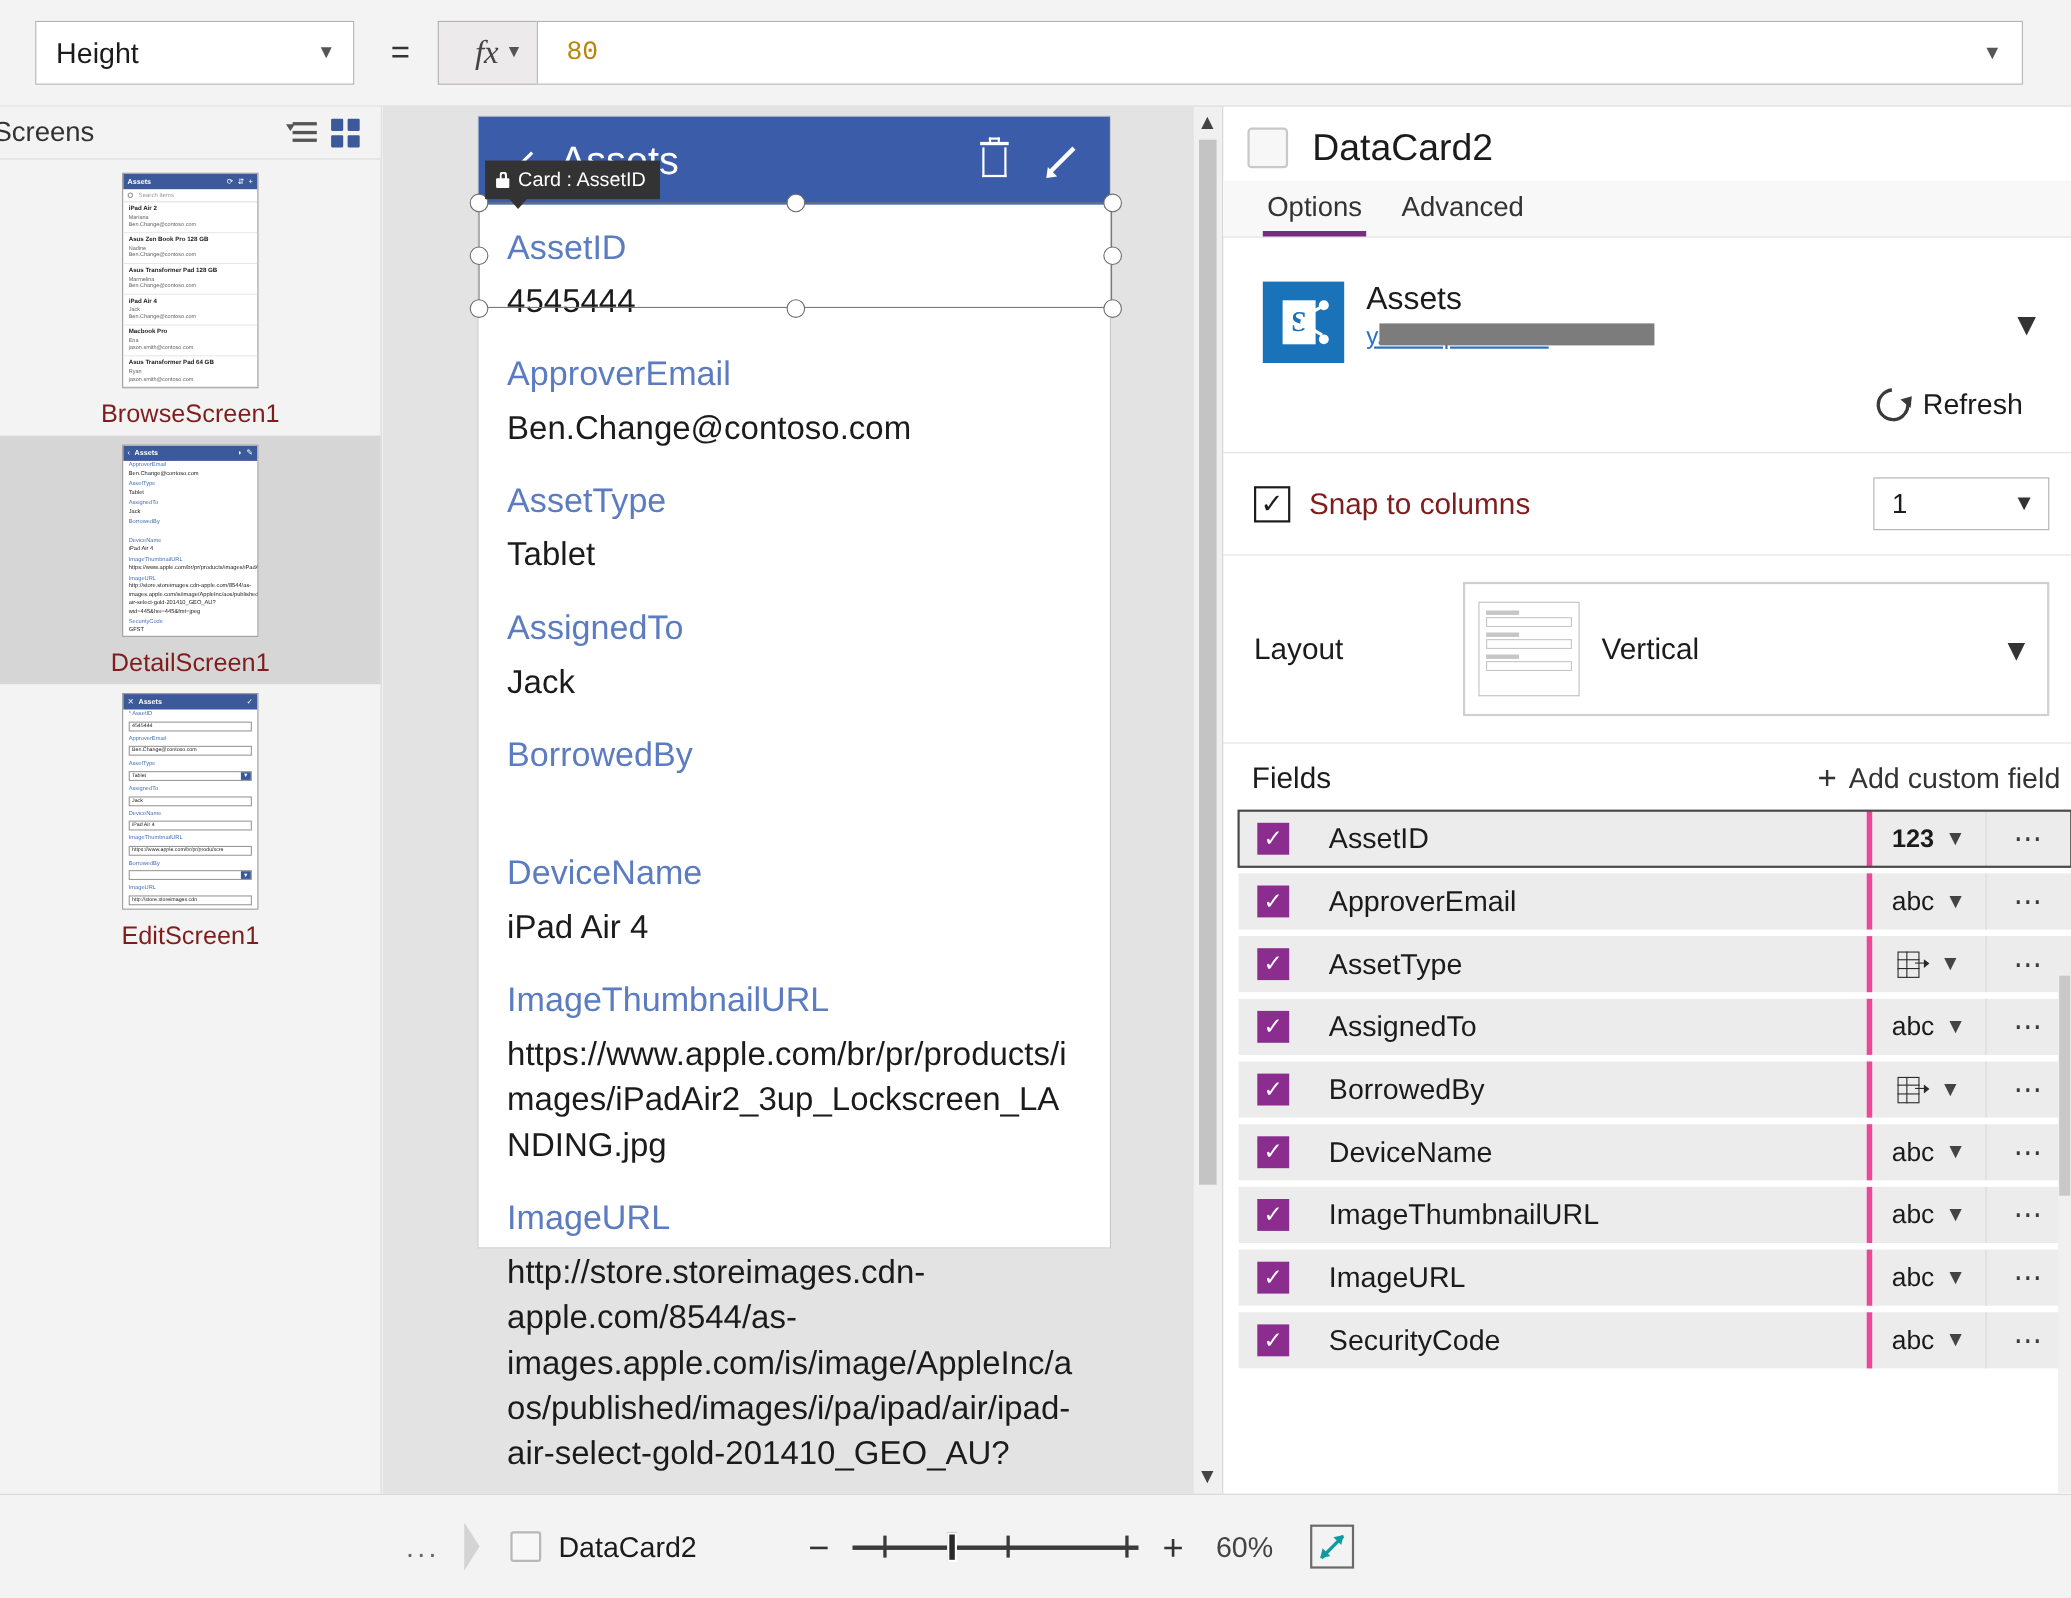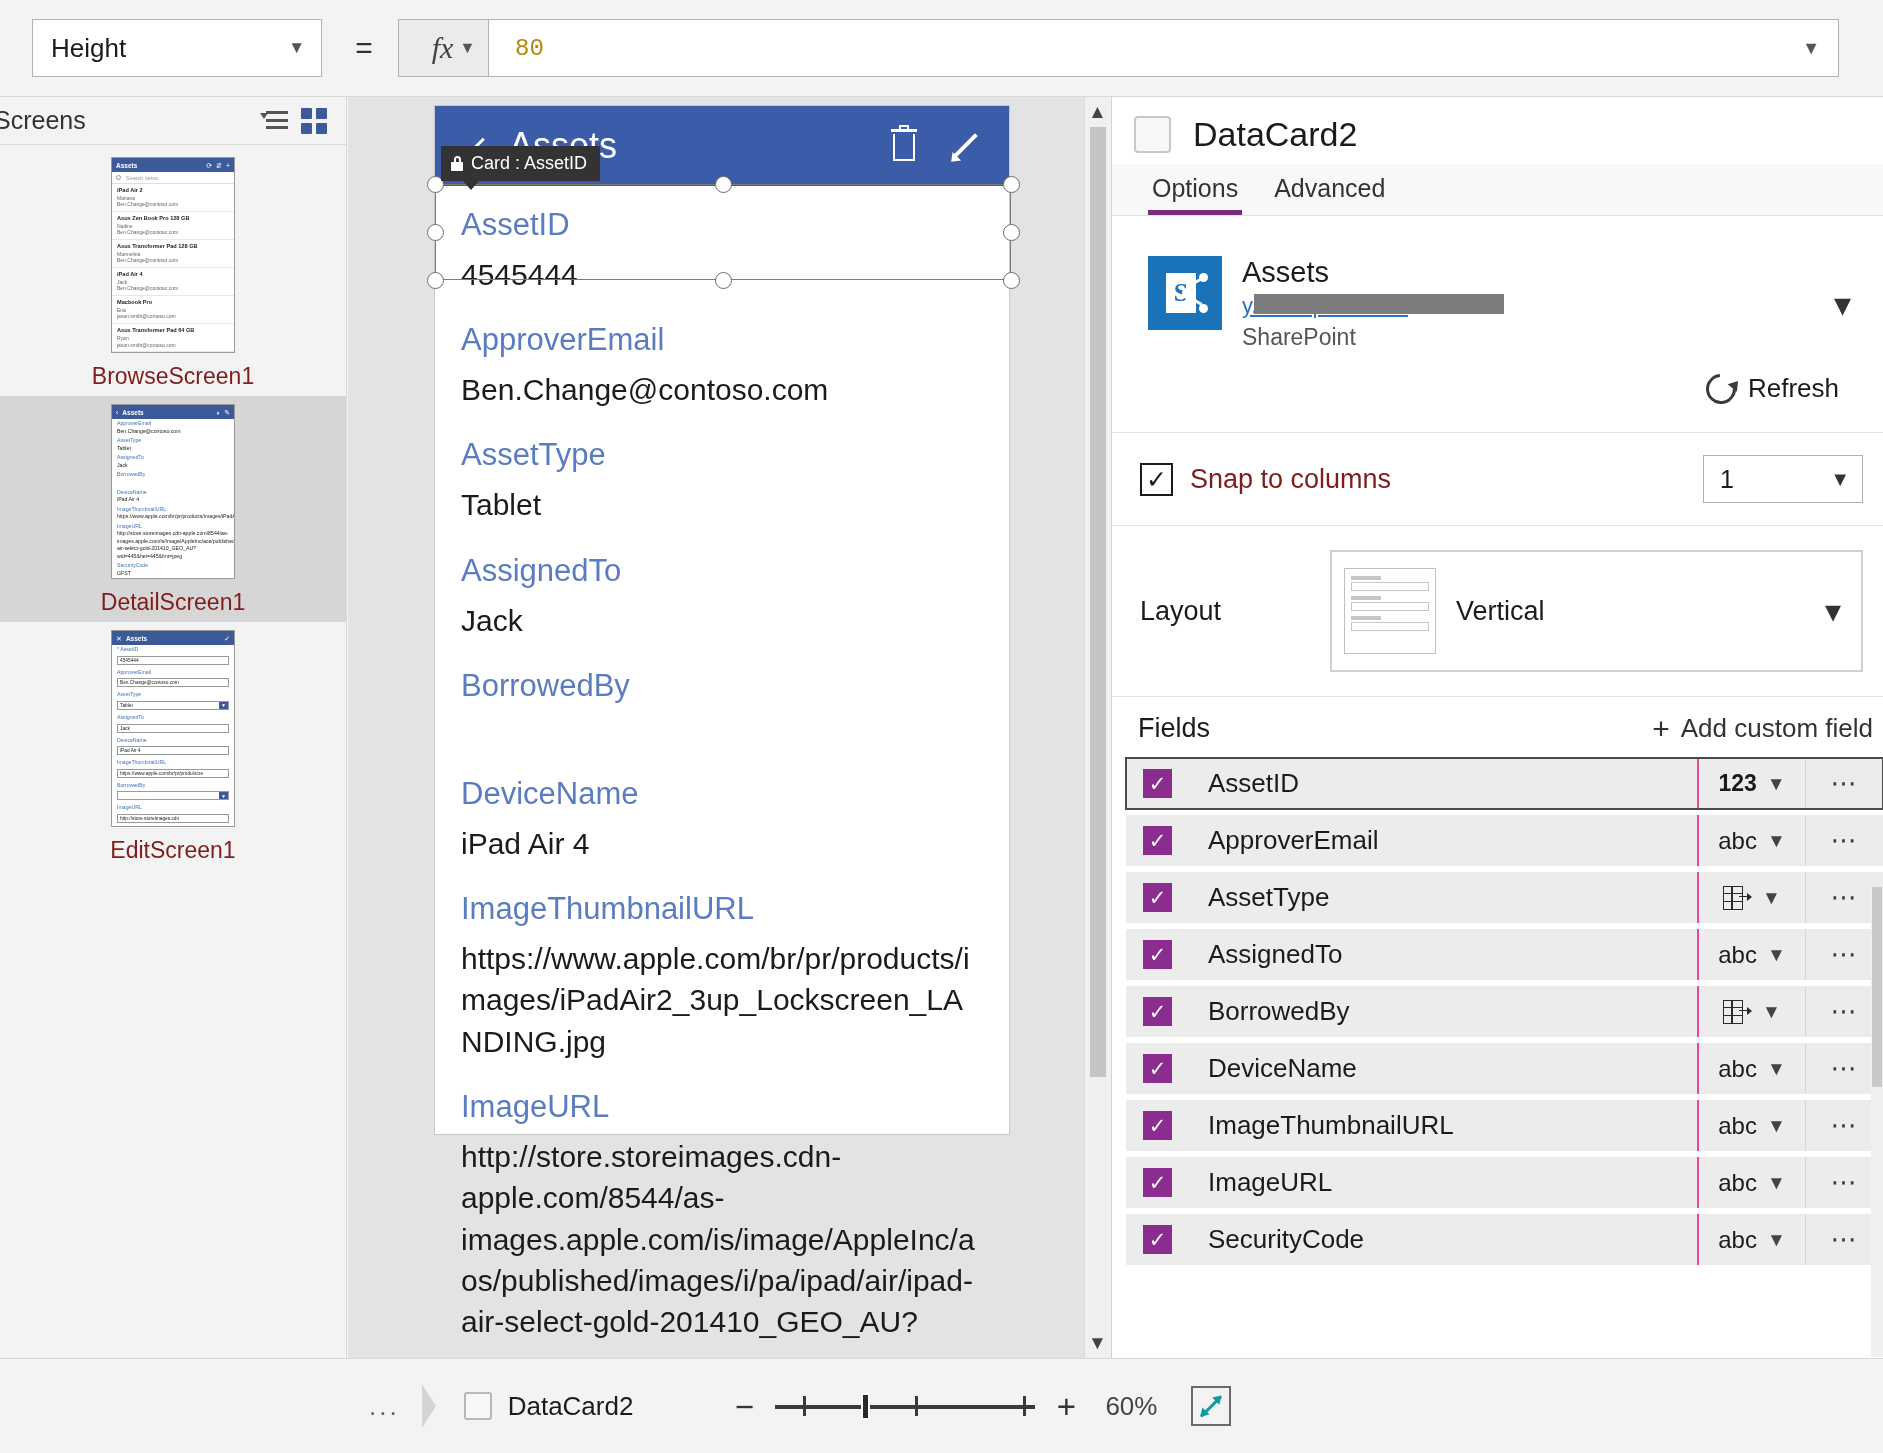--- a/index.html
+++ b/index.html
@@ -300,21 +300,21 @@
   .field-row.sel { outline:2px solid #4a4a4a; outline-offset:-1px; }
   .fr-main {
     flex:1; background:#ececec; display:flex; align-items:center; padding-left:17px;
   }
   .fr-chk {
     width:29px; height:29px; background:#8a2d8e; display:flex; align-items:center;
     justify-content:center; color:#fff; font-size:21px; line-height:1; flex:none;
   }
   .fr-name { font-size:26px; color:#1b1b1b; margin-left:36px; }
   .fr-type {
-    width:108px; background:#ececec; border-left:2px solid #ec4899;
+    width:108px; background:#ececec; border-left:5px solid #ec4899;
     display:flex; align-items:center; justify-content:center; gap:10px;
   }
   .fr-type .t { font-size:23px; color:#1b1b1b; font-weight:bold; }
   .fr-type .t.abc { font-weight:normal; font-size:24px; }
   .fr-type .c { font-size:19px; color:#444; }
   .tbl-ico { width:29px; height:24px; position:relative; }
   .tbl-ico .box { position:absolute; left:0; top:0; width:20px; height:24px; border:1.6px solid #2a2a2a; }
   .tbl-ico .hl { position:absolute; left:0; width:20px; height:1.6px; background:#2a2a2a; }
   .tbl-ico .hl1 { top:7px; }
   .tbl-ico .hl2 { top:15px; }
@@ -675,21 +675,20 @@
               <span class="d d2"></span>
               <span class="d d3"></span>
           </div>
         </div>
         <div class="ds-text">
           <div class="ds-name">Assets</div>
           <div class="ds-url">
             <span>y.sharepoint.com</span>
             <span class="redact"></span>
           </div>
-          <div class="ds-kind">SharePoint</div>
         </div>
         <div class="ds-chev">▾</div>
       </div>
 
       <div class="refresh-row">
         <span class="refresh-ico"></span>
         <span>Refresh</span>
       </div>
     </div>
 

